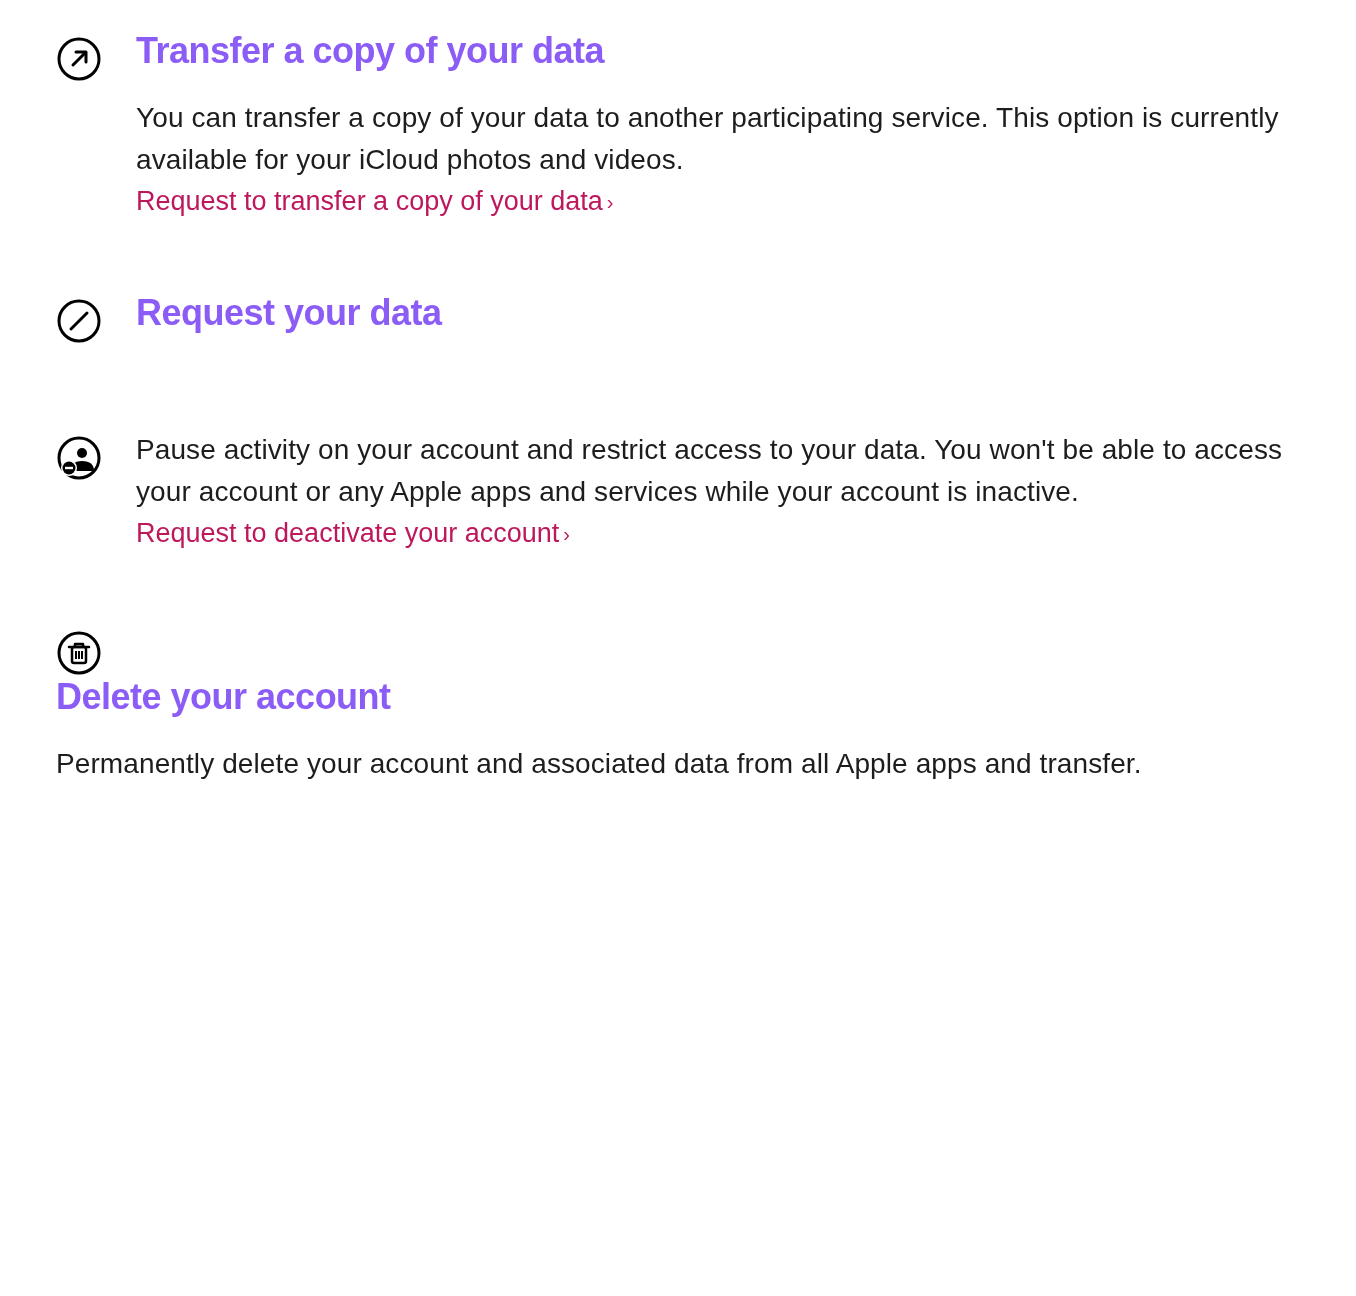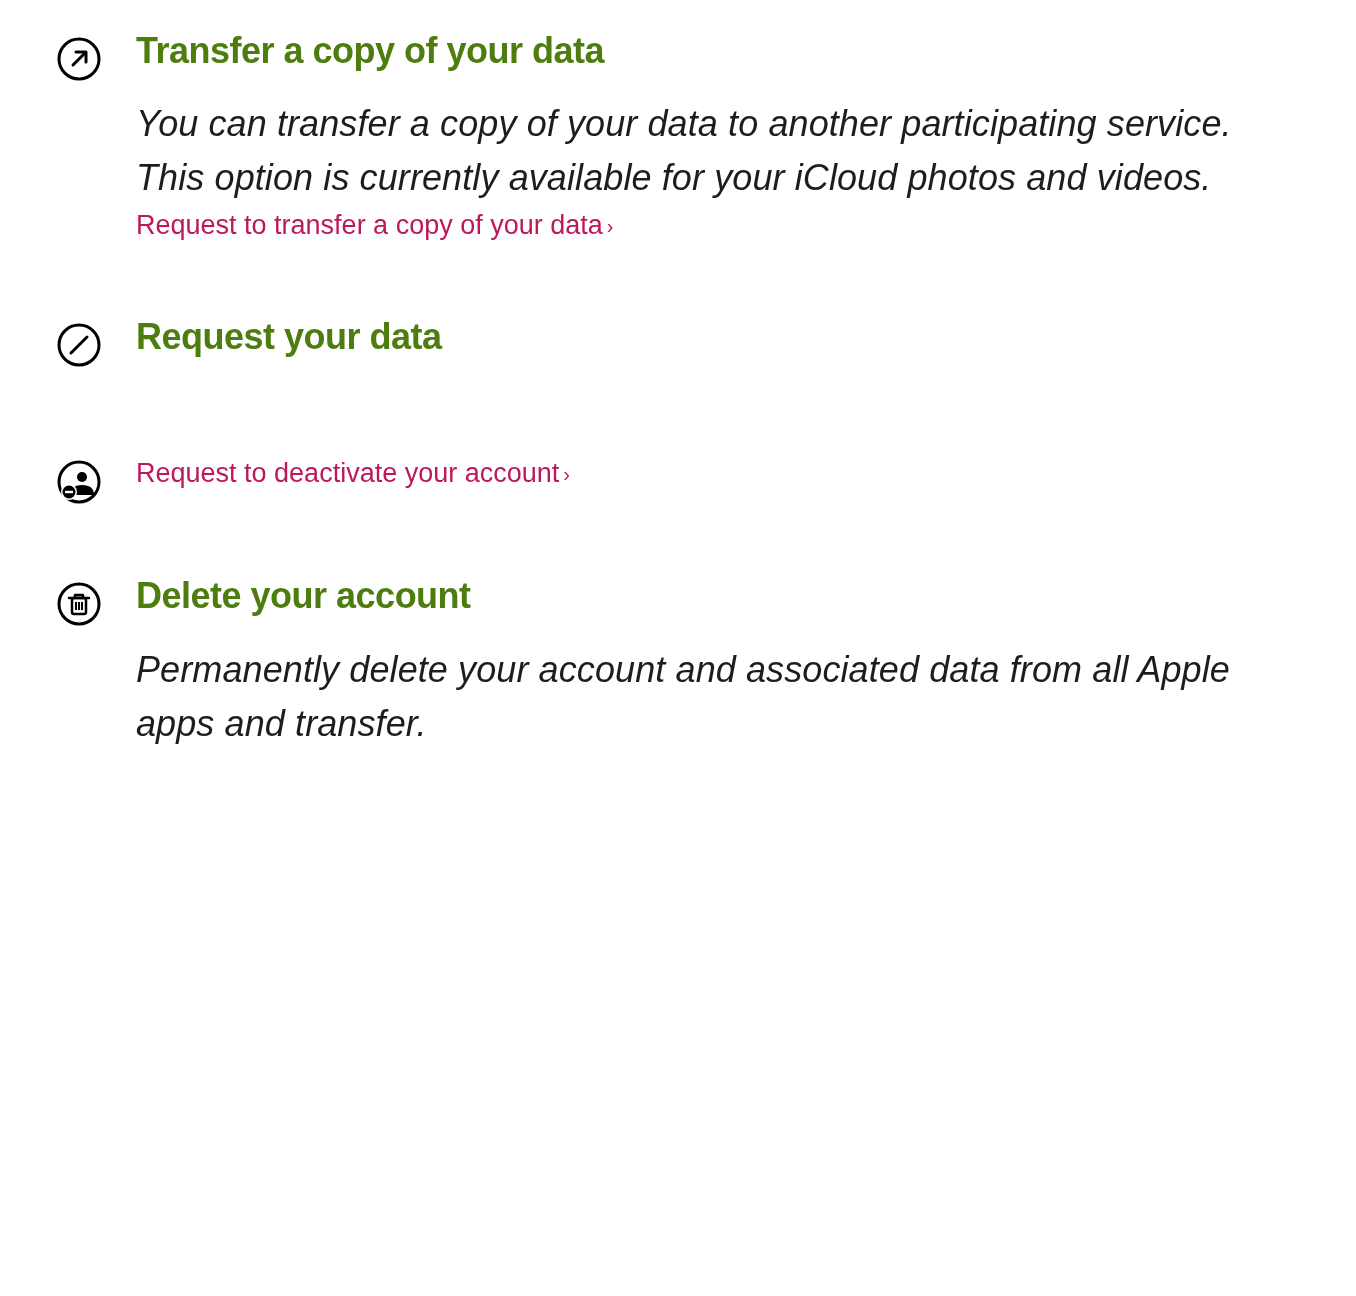--- a/index.html
+++ b/index.html
@@ -14,20 +14,21 @@
     width: 1356px;
     color: #1d1d1f;
   }
   .section {
     display: flex;
     align-items: flex-start;
     margin-bottom: 70px;
   }
   .section:last-child {
     margin-bottom: 0;
+    flex-direction: column;
   }
   .icon-wrap {
     width: 46px;
     height: 46px;
     flex-shrink: 0;
     margin-right: 34px;
     margin-top: 6px;
     display: flex;
     align-items: center;
     justify-content: center;
@@ -38,28 +39,27 @@
   }
   .content {
     flex: 1;
   }
   .title {
     font-size: 36px;
     font-weight: 700;
     letter-spacing: -0.5px;
     line-height: 1.15;
     margin-bottom: 26px;
-    color: #4d7c0f;
+    color: #8b5cf6;
   }
   .desc {
-    font-size: 36px;
+    font-size: 28px;
     line-height: 1.5;
     color: #1d1d1f;
     letter-spacing: 0.1px;
-    font-style: italic;
   }
   .link {
     font-size: 27px;
     line-height: 1.5;
     color: #be185d;
     text-decoration: none;
     display: inline-block;
   }
   .chev {
     font-size: 20px;
@@ -103,20 +103,21 @@
     <svg viewBox="0 0 46 46">
       <circle cx="23" cy="23" r="20" fill="none" stroke="#000" stroke-width="3"></circle>
       <circle cx="26" cy="18" r="5" fill="#000"></circle>
       <path d="M 14 36 Q 14 26 26 26 Q 38 26 38 36 Z" fill="#000"></path>
       <circle cx="13" cy="33" r="8" fill="#fff"></circle>
       <circle cx="13" cy="33" r="6.5" fill="#000"></circle>
       <rect x="9" y="31.8" width="8" height="2.4" fill="#fff"></rect>
     </svg>
   </div>
   <div class="content">
+    <p class="desc">Pause activity on your account and restrict access to your data. You won't be able to access your account or any Apple apps and services while your account is inactive.</p>
     <a href="#" class="link"><span>Request to deactivate your account</span><span class="chev">›</span></a>
   </div>
 </div>
 
 <div class="section">
   <div class="icon-wrap">
     <svg viewBox="0 0 46 46" fill="none" stroke="#000">
       <circle cx="23" cy="23" r="20" stroke-width="3"></circle>
       <rect x="16" y="17" width="14" height="16" rx="2" stroke-width="2.5"></rect>
       <line x1="13" y1="17" x2="33" y2="17" stroke-width="2.5" stroke-linecap="round"></line>

